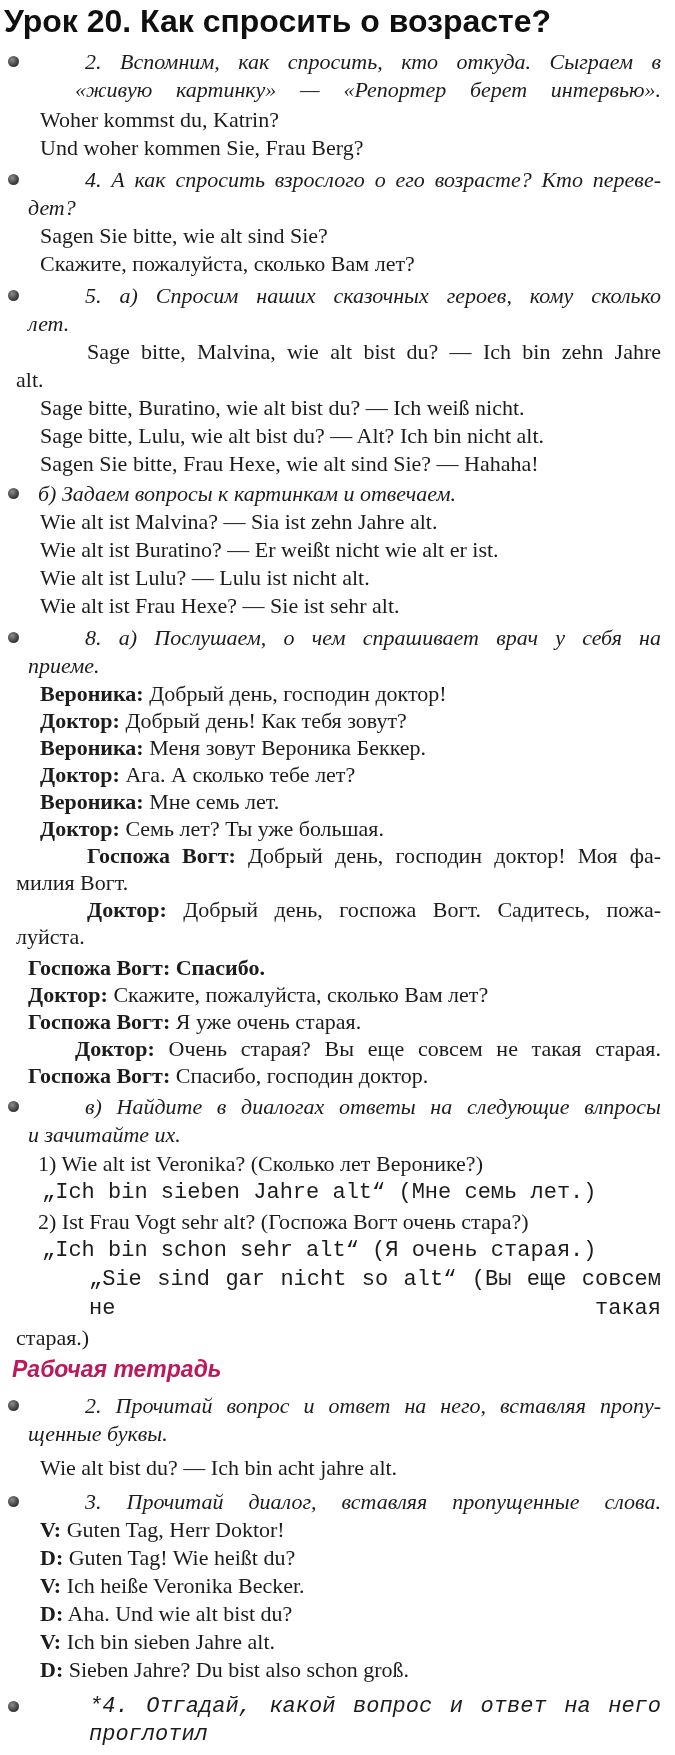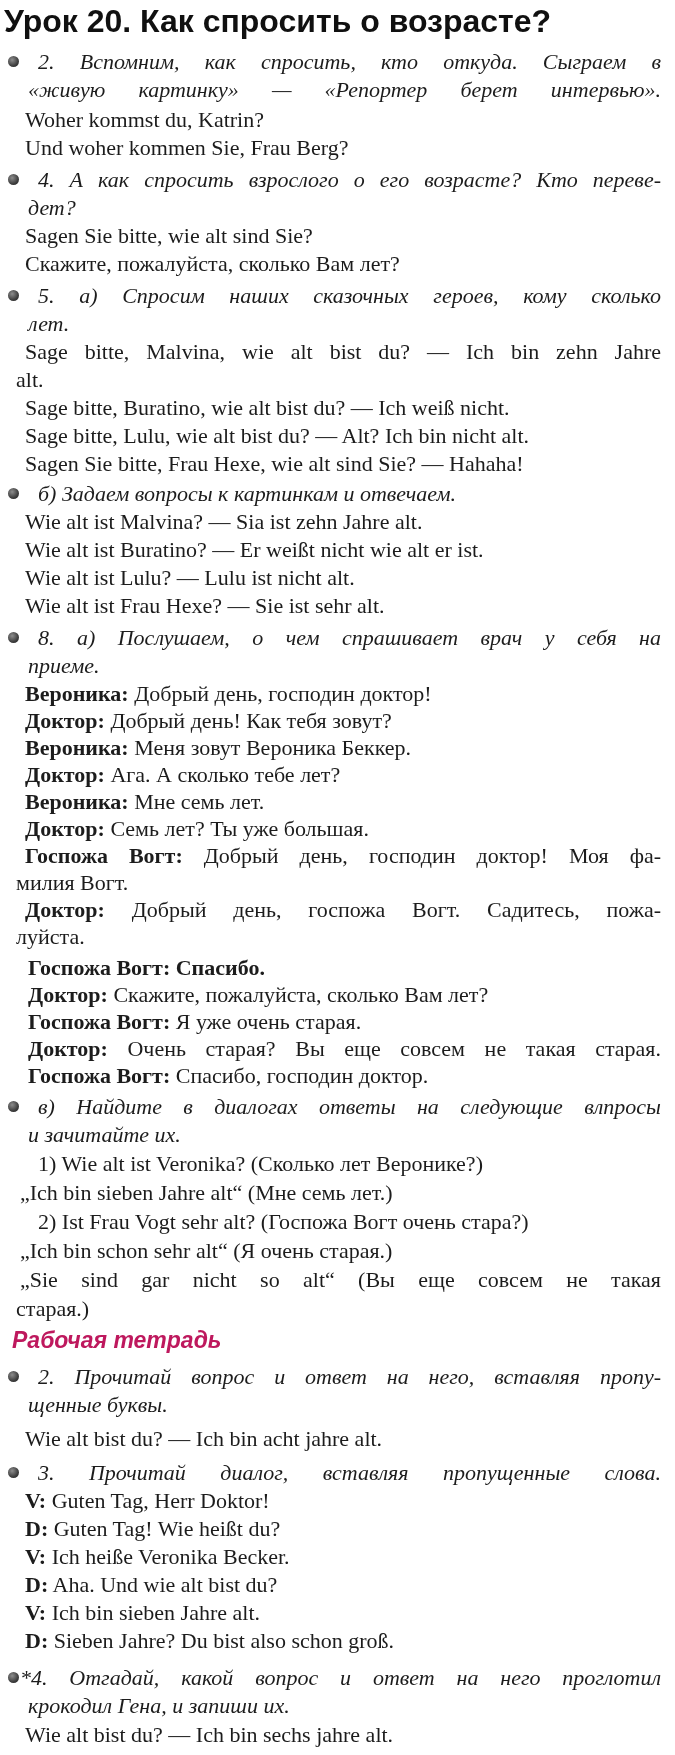--- a/index.html
+++ b/index.html
@@ -8,24 +8,24 @@
     width:675px;height:1755px;
     background:#ffffff;
     overflow:hidden;
     font-family:"Liberation Serif","DejaVu Serif",serif;
     font-size:22px;
     color:#1c1c1c;
   }
   .ln{line-height:28px;padding-right:14px;}
   .it{font-style:italic;}
   .b{font-weight:bold;}
-  .jfull{text-align:justify;text-align-last:justify;}
+  .jfull{text-align:justify;text-align-last:justify;margin-left:47px;}
   .ind38{padding-left:38px;}
-  .ind40{padding-left:25px;}
-  .ind30{padding-left:20px;}
+  .ind40{padding-left:40px;}
+  .ind30{padding-left:42px;font-family:Liberation Mono, monospace;}
   .ind64{padding-left:28px;}
   .ind60{padding-left:28px;}
   .flush{padding-left:16px;}
   .lesson-title{
     margin:6px 0 0 4px;
     font-family:"Liberation Sans","DejaVu Sans",sans-serif;
     font-weight:bold;
     font-size:32px;line-height:30px;
     color:#101010;
   }

